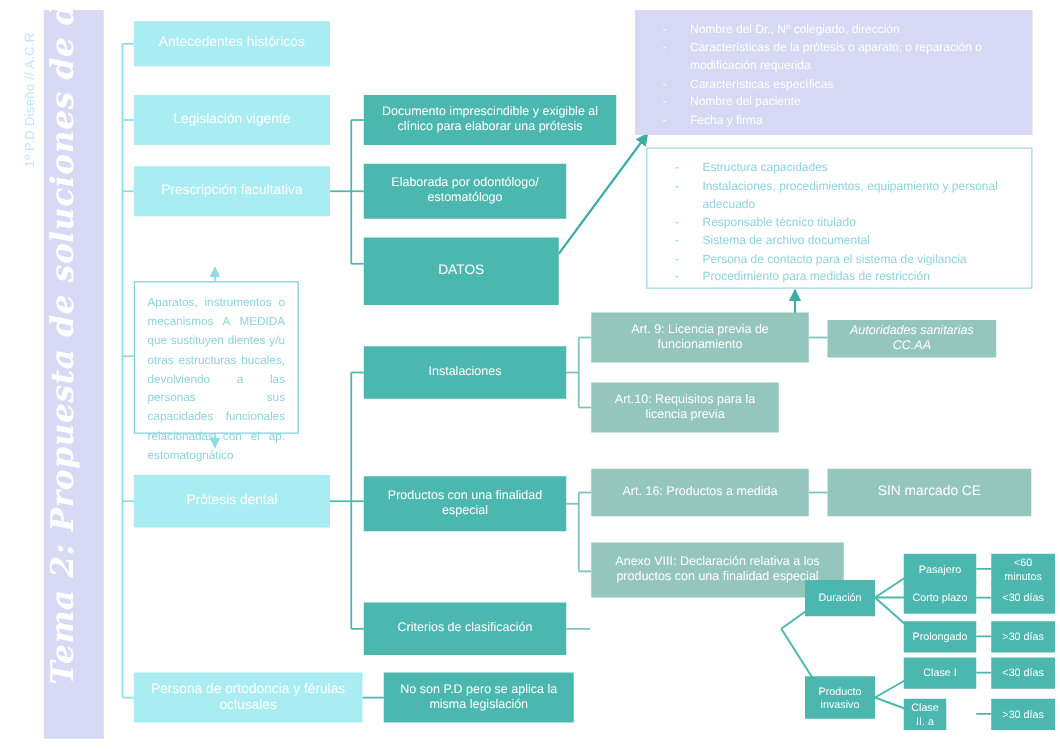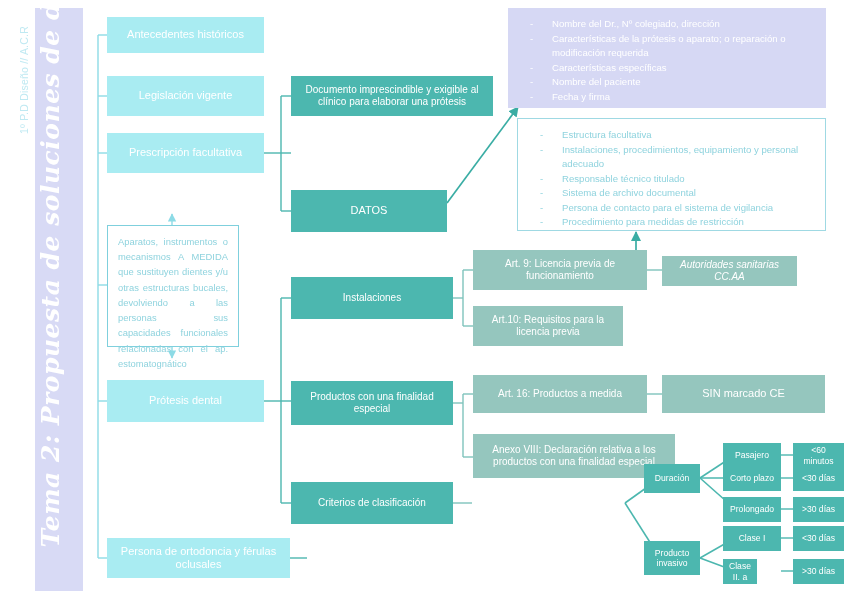--- a/index.html
+++ b/index.html
@@ -210,37 +210,43 @@
   </div>
 
   <div class="node c-cyan t11" style="left:107px; top:538px; width:183px; height:40px;">
     <span>Persona de ortodoncia y férulas oclusales</span>
   </div>
 
   <div class="node c-teal t10" style="left:291px; top:76px; width:202px; height:40px;">
     <span>Documento imprescindible y exigible al clínico para elaborar una prótesis</span>
   </div>
 
-
-  <div class="node c-teal t11" style="left:291px; top:190px; width:156px; height:42px;">
+  <div class="node c-teal t10" style="left:291px; top:131px; width:162px; height:44px;">
+    <span>Elaborada por odontólogo/ estomatólogo</span>
+  </div>
+
+  <div class="node c-teal t11" style="left:291px; top:190px; width:156px; height:54px;">
     <span>DATOS</span>
   </div>
 
   <div class="node c-teal t10" style="left:291px; top:277px; width:162px; height:42px;">
     <span>Instalaciones</span>
   </div>
 
   <div class="node c-teal t10" style="left:291px; top:381px; width:162px; height:44px;">
     <span>Productos con una finalidad especial</span>
   </div>
 
   <div class="node c-teal t10" style="left:291px; top:482px; width:162px; height:42px;">
     <span>Criterios de clasificación</span>
   </div>
 
+  <div class="node c-teal t10" style="left:307px; top:538px; width:152px; height:40px;">
+    <span>No son P.D pero se aplica la misma legislación</span>
+  </div>
 
   <div class="node c-sage t10" style="left:473px; top:250px; width:174px; height:40px;">
     <span>Art. 9: Licencia previa de funcionamiento</span>
   </div>
 
   <div class="node c-sage t10" style="left:473px; top:306px; width:150px; height:40px;">
     <span>Art.10: Requisitos para la licencia previa</span>
   </div>
 
   <div class="node c-sage t10" style="left:473px; top:375px; width:174px; height:38px;">
@@ -265,21 +271,21 @@
       <li>Nombre del Dr., Nº colegiado, dirección</li>
       <li>Características de la prótesis o aparato; o reparación o modificación requerida</li>
       <li>Características específicas</li>
       <li>Nombre del paciente</li>
       <li>Fecha y firma</li>
     </ul>
   </div>
 
   <div class="listbox lb-white" style="left:517px; top:118px; width:309px; height:113px; background:#ffffff; border:1px solid #9fd9e3;">
     <ul>
-      <li>Estructura facultativa</li>
+      <li>Estructura capacidades</li>
       <li>Instalaciones, procedimientos, equipamiento y personal adecuado</li>
       <li>Responsable técnico titulado</li>
       <li>Sistema de archivo documental</li>
       <li>Persona de contacto para el sistema de vigilancia</li>
       <li>Procedimiento para medidas de restricción</li>
     </ul>
   </div>
 
   <div class="node c-teal t9" style="left:644px; top:464px; width:56px; height:29px;">
     <span>Duración</span>

